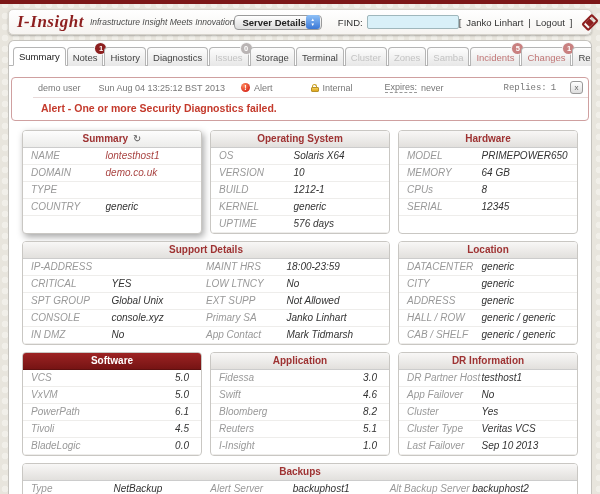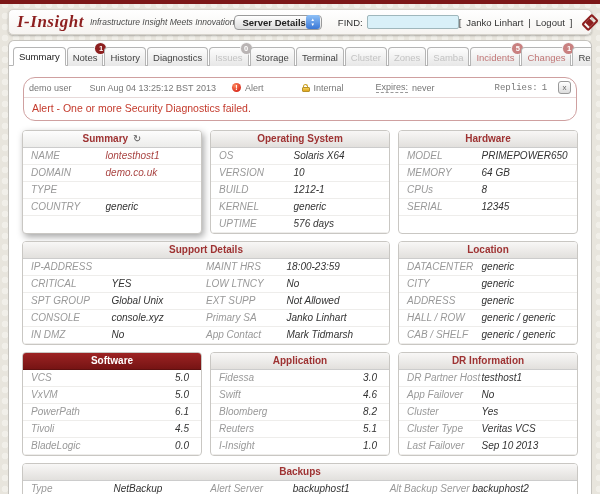--- a/index.html
+++ b/index.html
@@ -45,39 +45,39 @@
   .tab { position:relative; display:inline-flex; align-items:center; padding:3px 5px; margin:0 1px -1px 0;
          border:1px solid #b5b5b5; border-bottom:none; border-radius:4px 4px 0 0;
          background:linear-gradient(#fdfdfd,#e7e7e7); font-size:9.5px; color:#444; cursor:pointer; }
   .tab.active { background:#fff; border-bottom:1px solid #fff; color:#222; }
   .tab.disabled { color:#c3c3c3; }
   .tab.alert { color:#c17676; }
   .badge { position:absolute; top:-5px; right:-4px; min-width:11px; height:11px; padding:0 2px;
            border-radius:6px; background:#8d1f1f; color:#fff; font-size:7.5px; font-weight:bold;
            display:flex; align-items:center; justify-content:center; box-shadow:0 0 0 1px #f5f5f5; }
   
-  .note { margin:11px 14px 0; border:1px solid #cfa0a0; border-radius:12px; background:#fff; }
+  .note { margin:11px 2px 0; border:1px solid #cfa0a0; border-radius:4px; background:#fff;padding-left:21px; }
   .note-meta { display:flex; align-items:center; padding:3px 5px; font-size:9px; color:#777;
                border-bottom:1px solid #e7d9d9; }
   .nm-ts { margin-left:18px; }
   .nm-grp { display:inline-flex; align-items:center; gap:4px; }
   .g-alert { margin-left:16px; } .g-int { margin-left:38px; } .g-exp { margin-left:32px; } .g-rep { margin-left:60px;font-family:Liberation Mono, monospace; }
   .dashed { border-bottom:1px dashed #999; }
   .alert-ico { width:9px; height:9px; border-radius:50%;
                background:radial-gradient(circle at 35% 30%, #ff8a5e, #d92b1e 75%);
                color:#fff; font-size:7px; font-weight:bold; line-height:9px;
                display:inline-flex; align-items:center; justify-content:center; }
   .lock { display:inline-flex; flex-direction:column; align-items:center; }
   .lock-sh { width:5px; height:3px; border:1px solid #c9a227; border-bottom:none; border-radius:3px 3px 0 0; }
   .lock-body { width:8px; height:5px; background:linear-gradient(#f3cf56,#dfa51d); border:1px solid #b8922a; border-radius:1px; }
   .note-close { margin-left:auto; width:13px; height:13px; border:1px solid #999; border-radius:3px;
                 background:linear-gradient(#fff,#ddd); font-size:8px; line-height:10px; color:#666;
                 display:flex; align-items:center; justify-content:center; cursor:pointer;
                 font-family:inherit; }
-  .note-msg { padding:4px 8px 6px; font-size:10.5px; font-weight:normal; color:#c43a2c; }
+  .note-msg { padding:4px 8px 6px; font-size:10.5px; font-weight:bold; color:#c43a2c; }
   
   .grid { margin:9px 13px 0; display:grid; grid-template-columns:1fr 1fr 1fr; gap:7px 8px; }
   .panel { border:1px solid #c9c7c3; border-radius:4px; background:#fff; overflow:hidden; }
   .panel.span2 { grid-column:span 2; } .panel.span3 { grid-column:span 3; }
   .panel.elevated { box-shadow:2px 3px 7px rgba(0,0,0,.35); }
   .panel-h { padding:2px 0 3px; text-align:center; font-size:10px; font-weight:bold; color:#9e3232;
              background:linear-gradient(#f8f7f6,#e2e0dd); border-bottom:1px solid #ccc;
              display:flex; align-items:center; justify-content:center; gap:5px; }
   .panel.dark .panel-h { background:linear-gradient(#9d2323,#761414); color:#fff; border-bottom-color:#5f1010; }
   .panel.elevated .panel-h { background:linear-gradient(#fdfdfd,#ececea); }

